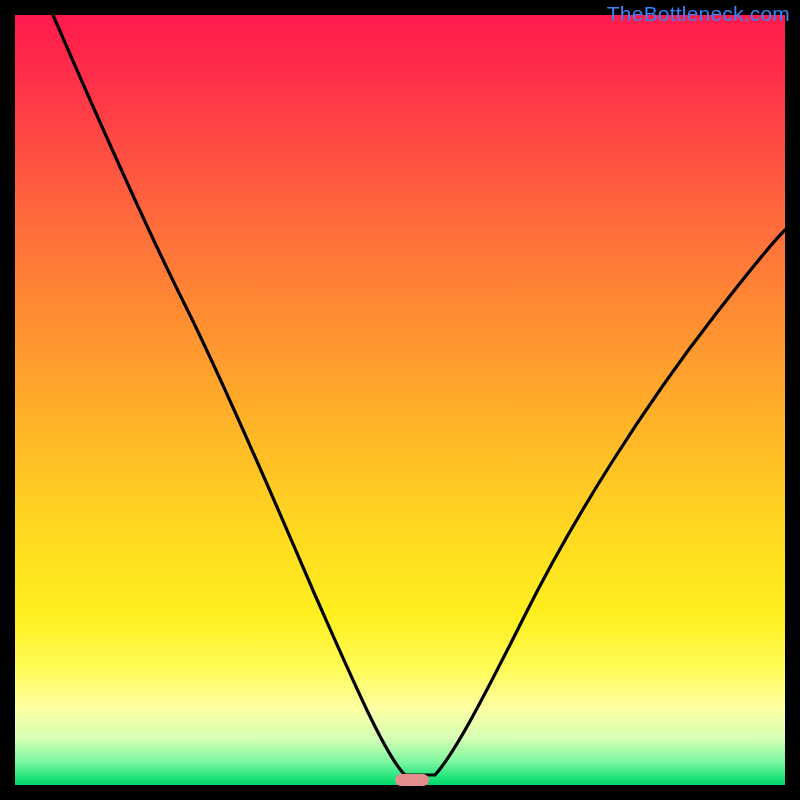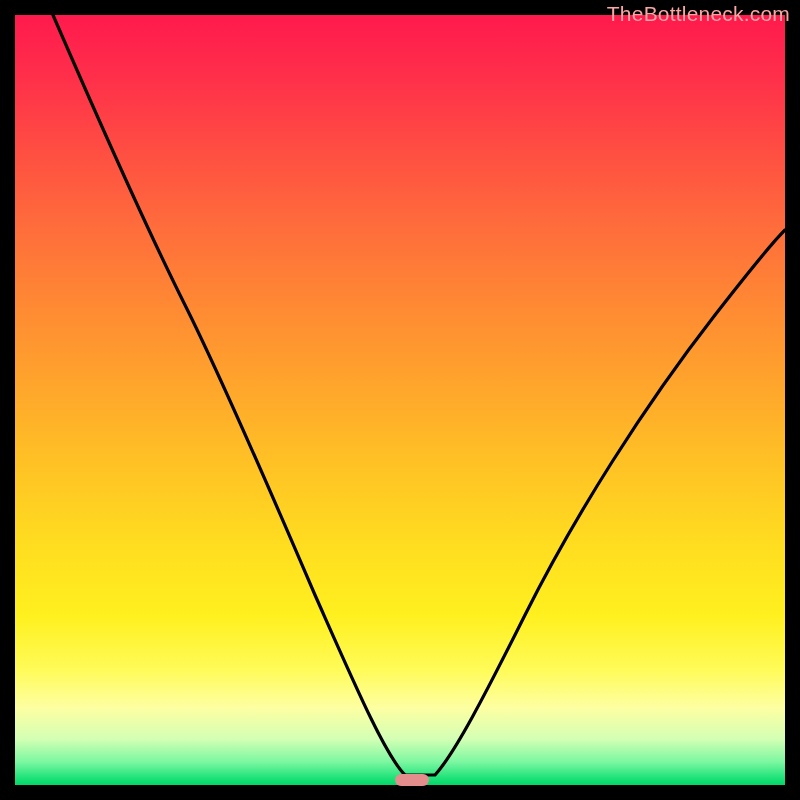--- a/index.html
+++ b/index.html
@@ -38,21 +38,21 @@
       #d4ffb4 94%,
       #7cf7a1 97%,
       #22e37a 99%,
       #00d868 100%
     );
   }
   .watermark {
     position: absolute;
     top: 2px;
     right: 10px;
-    color: #fca5a5;
+    color: #3b82f6;
     font-size: 21px;
     letter-spacing: 0.2px;
     font-weight: 500;
   }
   svg.curve {
     position: absolute;
     inset: 0;
     width: 100%;
     height: 100%;
   }

